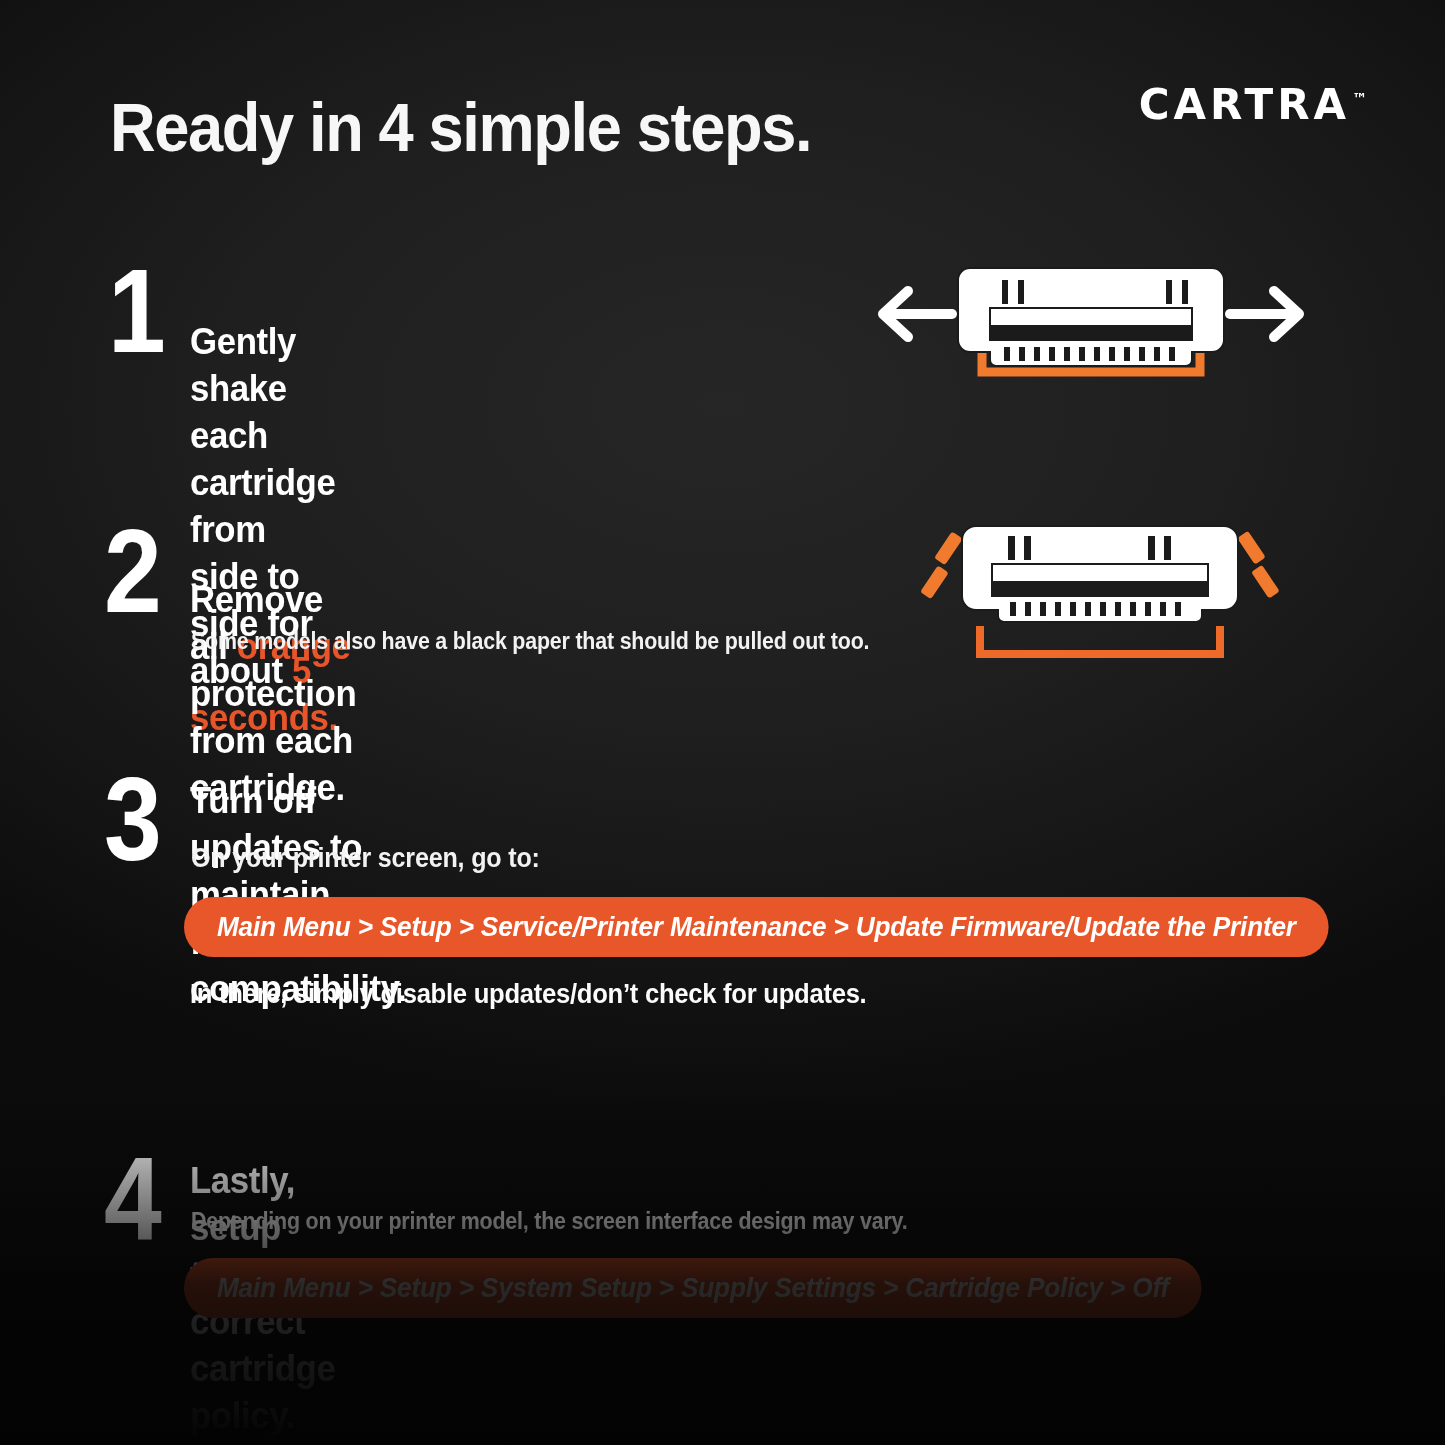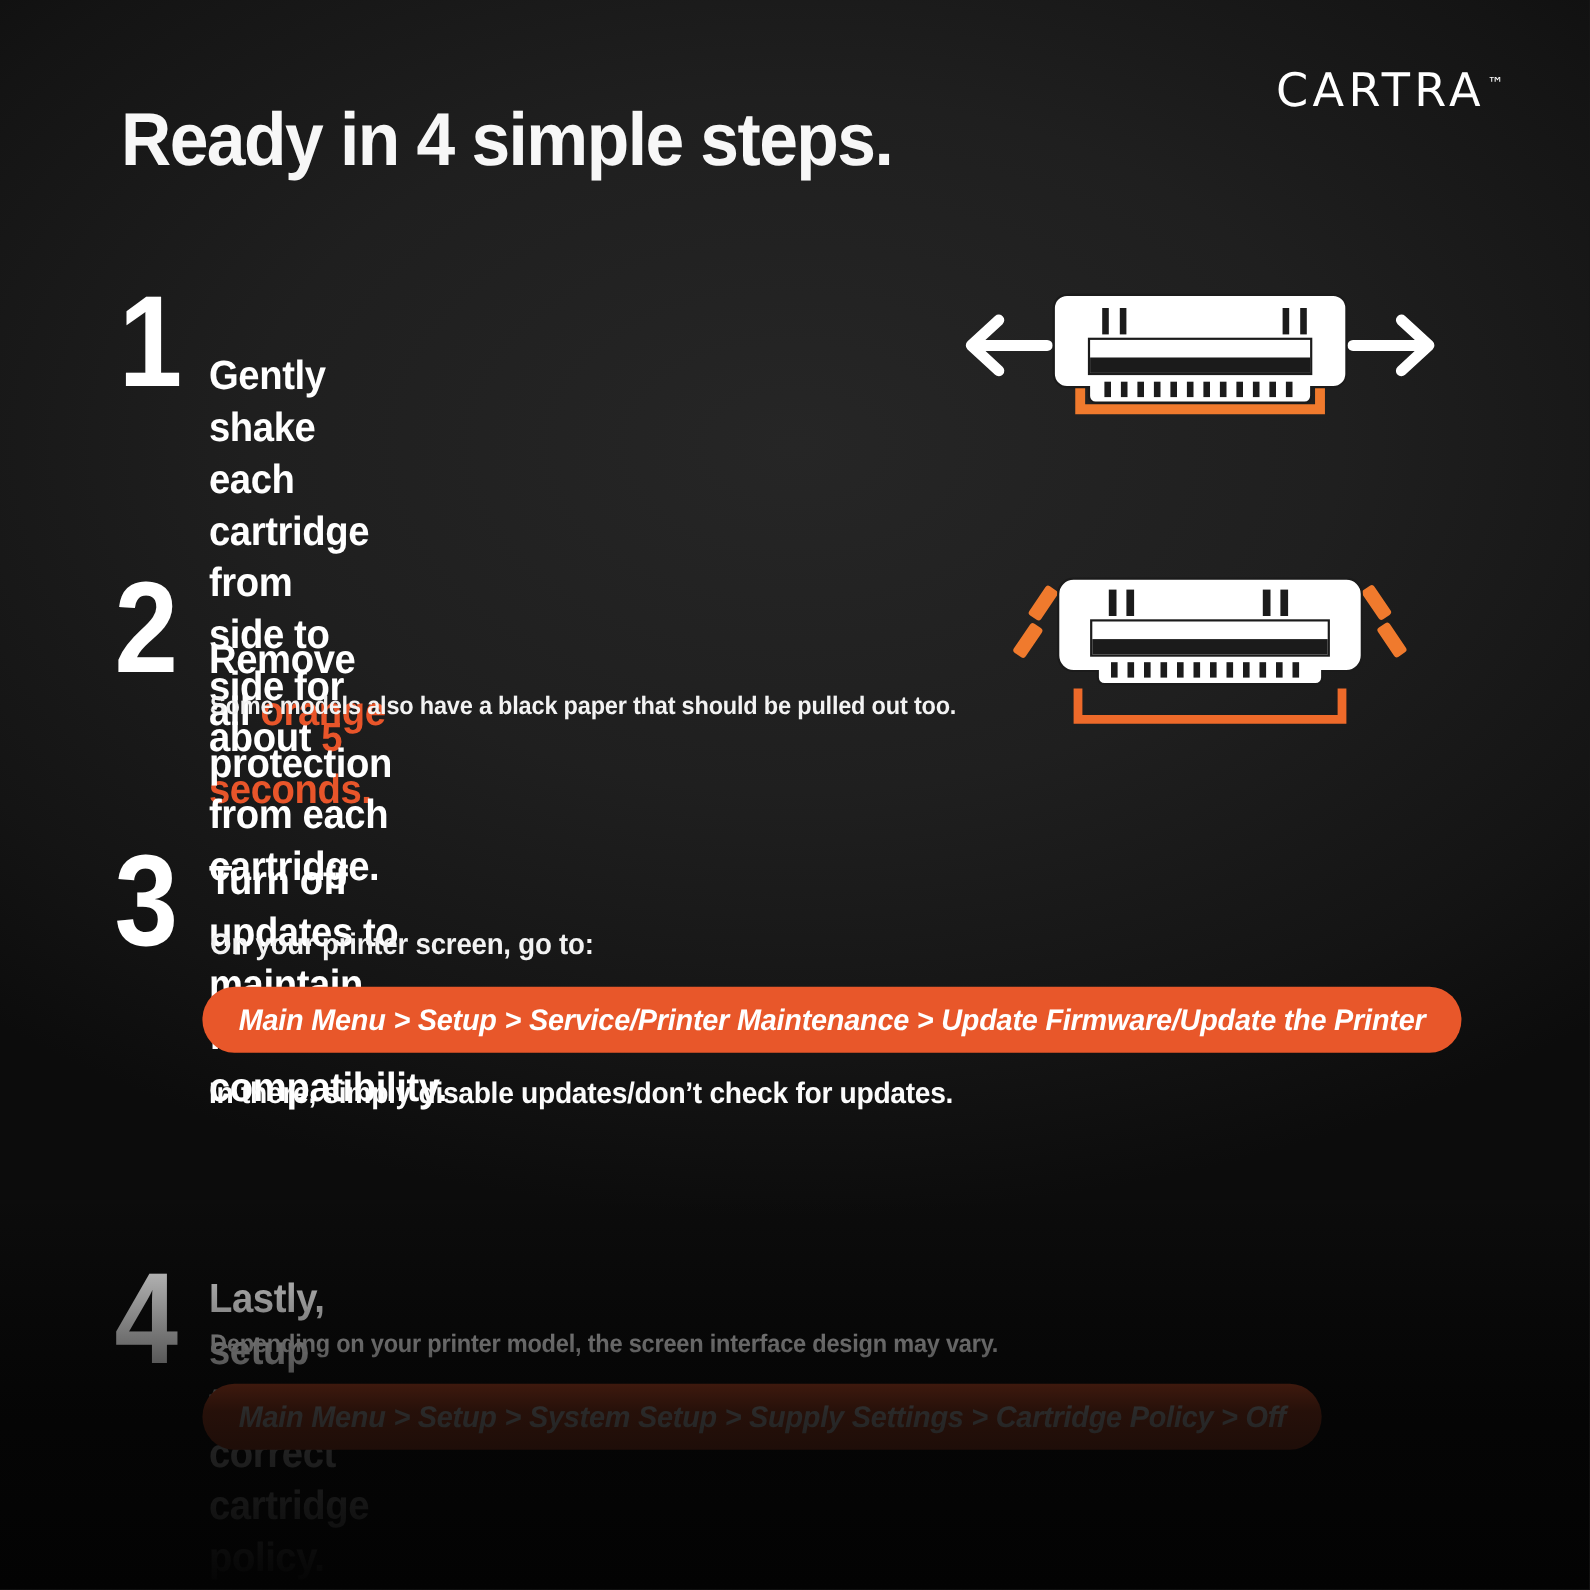--- a/index.html
+++ b/index.html
@@ -20,25 +20,25 @@
   }
   .page::after{
     content:"";
     position:absolute; left:0; right:0; bottom:0; height:360px;
     background:linear-gradient(to bottom, rgba(6,6,6,0) 0%, rgba(4,4,4,0.85) 55%, #030303 100%);
     pointer-events:none;
   }
 
   
   .logo{
-    position:absolute; top:61px; right:78px;
+    position:absolute; top:84px; right:78px;
     color:#ffffff;
     font-family:"DejaVu Sans", sans-serif;
     font-size:42px;
-    font-weight:400;
+    font-weight:700;
     letter-spacing:4px;
     line-height:1;
     white-space:nowrap;
   }
   .logo .tm{
     font-size:15px;
     vertical-align:super;
     letter-spacing:0;
     margin-left:2px;
   }

